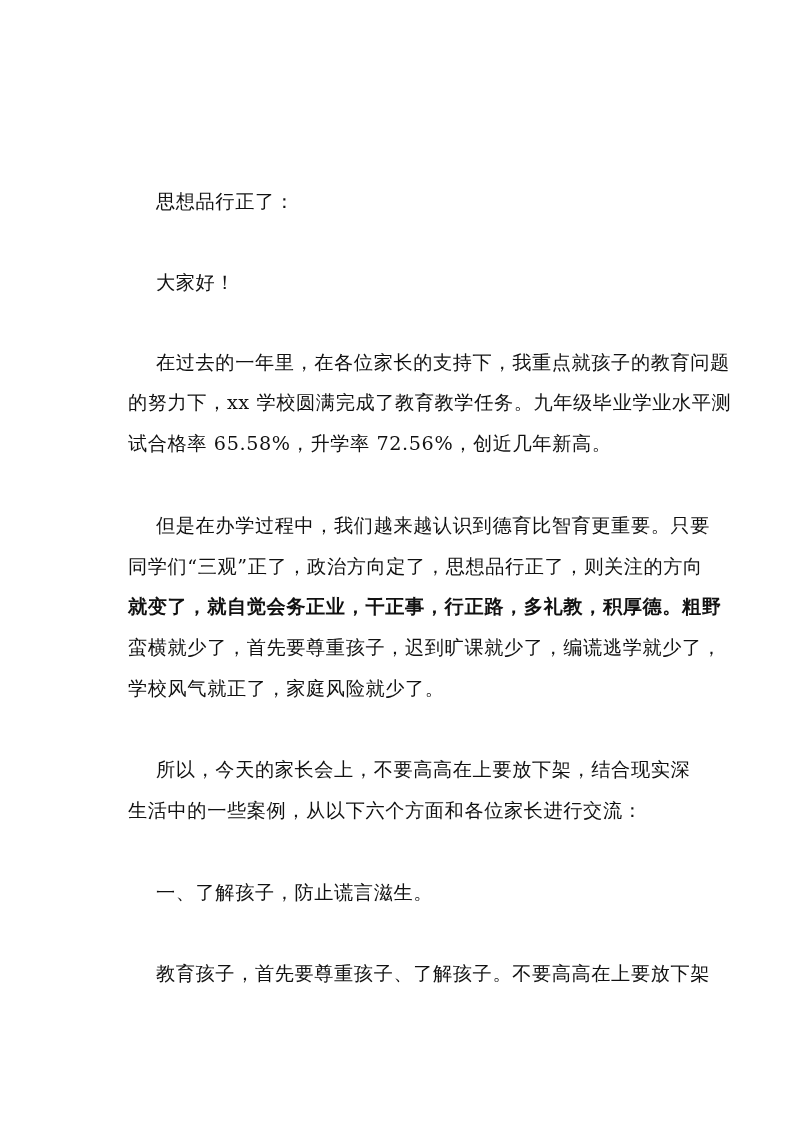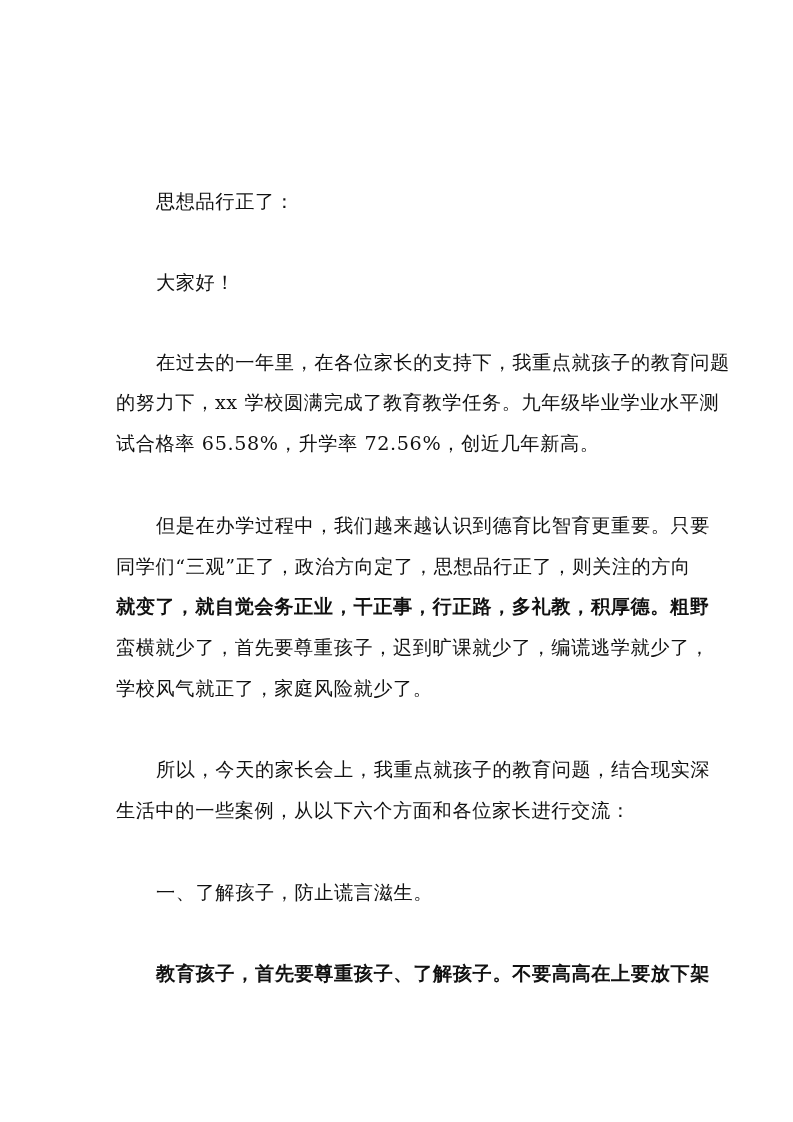--- a/index.html
+++ b/index.html
@@ -16,21 +16,21 @@
       color: #111111;
     }
     .page {
       position: absolute;
       left: 116px;
       top: 0;
       width: 562px;
     }
     .line {
       position: absolute;
-      left: 0;
+      left: 12px;
       width: 562px;
       height: 24px;
       font-size: 19.2px;
       line-height: 24px;
       white-space: nowrap;
       letter-spacing: 0.6px;
       text-align: justify;
       text-align-last: justify;
     }
     .line.last {
@@ -58,21 +58,21 @@
 
   <div>
     <div class="line indent" style="top:514px;">但是在办学过程中，我们越来越认识到德育比智育更重要。只要</div>
     <div class="line" style="top:555px;">同学们“三观”正了，政治方向定了，思想品行正了，则关注的方向</div>
     <div class="line" style="top:595px;font-weight:bold;">就变了，就自觉会务正业，干正事，行正路，多礼教，积厚德。粗野</div>
     <div class="line" style="top:636px;">蛮横就少了，首先要尊重孩子，迟到旷课就少了，编谎逃学就少了，</div>
     <div class="line last" style="top:677px;">学校风气就正了，家庭风险就少了。</div>
   </div>
 
   <div>
-    <div class="line indent" style="top:758px;">所以，今天的家长会上，我重点就孩子的教育问题，结合现实深</div>
+    <div class="line indent" style="top:758px;">所以，今天的家长会上，不要高高在上要放下架，结合现实深</div>
     <div class="line last" style="top:799px;">生活中的一些案例，从以下六个方面和各位家长进行交流：</div>
   </div>
 
   <div class="line indent last" style="top:881px;">一、了解孩子，防止谎言滋生。</div>
 
-  <div class="line indent" style="top:962px;font-weight:bold;">教育孩子，首先要尊重孩子、了解孩子。不要高高在上要放下架</div>
+  <div class="line indent" style="top:962px;">教育孩子，首先要尊重孩子、了解孩子。不要高高在上要放下架</div>
 
 </div>
 
 </body></html>

